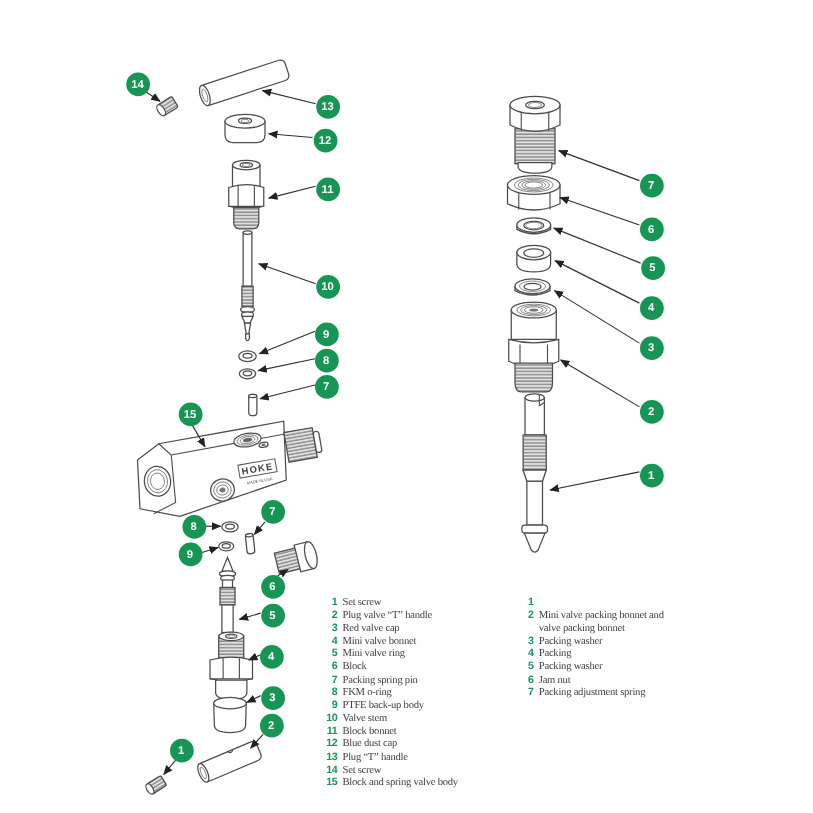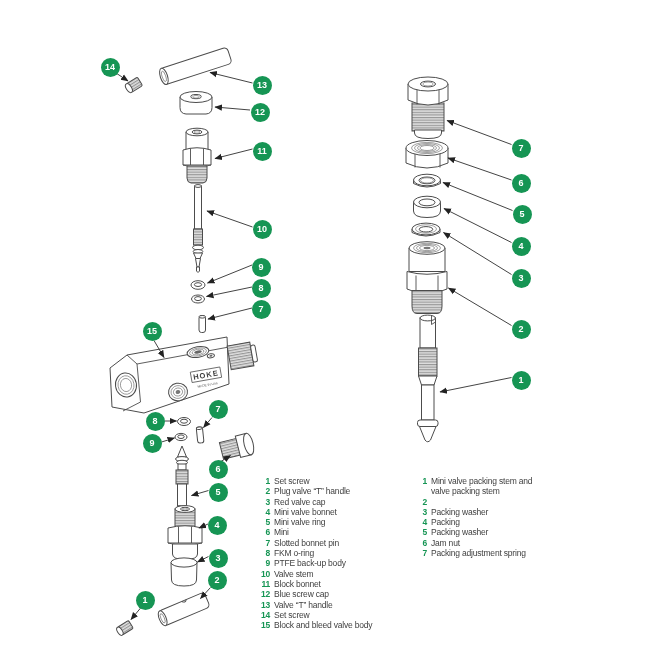--- a/index.html
+++ b/index.html
@@ -7,21 +7,21 @@
          font-family:"Liberation Sans",sans-serif;}
   #artwork{position:absolute;left:0;top:0;}
   .callout{position:absolute;width:19px;height:19px;border-radius:50%;
            background:var(--green,#169554);color:#fff;display:flex;align-items:center;
            justify-content:center;font-size:9px;font-weight:bold;line-height:1;
            box-sizing:border-box;}
   .legend{position:absolute;font-size:8.5px;letter-spacing:-0.2px;
           color:var(--legend-text,#3f3f3f);}
   .legend .lrow{display:flex;line-height:10.3px;}
   .legend .lnum{color:var(--green,#169554);font-weight:bold;text-align:right;flex:none;}
-  .legend .ltext{margin-left:4px;}
+  .legend .ltext{margin-left:4px;font-family:Liberation Serif, serif;}
   #legend-left{left:256px;top:476px;width:170px;}
   #legend-left .lnum{width:14px;}
   #legend-right{left:419px;top:476px;width:124px;}
   #legend-right .lnum{width:8px;}
   #legend-right .ltext{width:108px;}
   svg .outline{stroke:#4c4c4c;stroke-width:1;fill:#fff;}
   svg .thr{stroke:#4c4c4c;stroke-width:1;fill:url(#pthr);}
   svg .thin{stroke:#777;stroke-width:0.7;fill:none;}
   svg .edge{stroke:#4c4c4c;stroke-width:0.9;fill:none;}
   svg .cline{stroke:#2f2f2f;stroke-width:0.9;fill:none;}
@@ -335,67 +335,67 @@
   <div class="lrow">
         <span class="lnum">4</span>
         <span class="ltext">Mini valve bonnet</span>
       </div>
   <div class="lrow">
         <span class="lnum">5</span>
         <span class="ltext">Mini valve ring</span>
       </div>
   <div class="lrow">
         <span class="lnum">6</span>
-        <span class="ltext">Mini</span>
+        <span class="ltext">Block</span>
       </div>
   <div class="lrow">
         <span class="lnum">7</span>
-        <span class="ltext">Slotted bonnet pin</span>
+        <span class="ltext">Packing spring pin</span>
       </div>
   <div class="lrow">
         <span class="lnum">8</span>
         <span class="ltext">FKM o-ring</span>
       </div>
   <div class="lrow">
         <span class="lnum">9</span>
         <span class="ltext">PTFE back-up body</span>
       </div>
   <div class="lrow">
         <span class="lnum">10</span>
         <span class="ltext">Valve stem</span>
       </div>
   <div class="lrow">
         <span class="lnum">11</span>
         <span class="ltext">Block bonnet</span>
       </div>
   <div class="lrow">
         <span class="lnum">12</span>
-        <span class="ltext">Blue screw cap</span>
+        <span class="ltext">Blue dust cap</span>
       </div>
   <div class="lrow">
         <span class="lnum">13</span>
-        <span class="ltext">Valve “T” handle</span>
+        <span class="ltext">Plug “T” handle</span>
       </div>
   <div class="lrow">
         <span class="lnum">14</span>
         <span class="ltext">Set screw</span>
       </div>
   <div class="lrow">
         <span class="lnum">15</span>
-        <span class="ltext">Block and bleed valve body</span>
+        <span class="ltext">Block and spring valve body</span>
       </div>
 </div>
 
 <div id="legend-right" class="legend">
   <div class="lrow">
         <span class="lnum">1</span>
-        <span class="ltext">Mini valve packing stem and valve packing stem</span>
       </div>
   <div class="lrow">
         <span class="lnum">2</span>
+        <span class="ltext">Mini valve packing bonnet and valve packing bonnet</span>
       </div>
   <div class="lrow">
         <span class="lnum">3</span>
         <span class="ltext">Packing washer</span>
       </div>
   <div class="lrow">
         <span class="lnum">4</span>
         <span class="ltext">Packing</span>
       </div>
   <div class="lrow">

